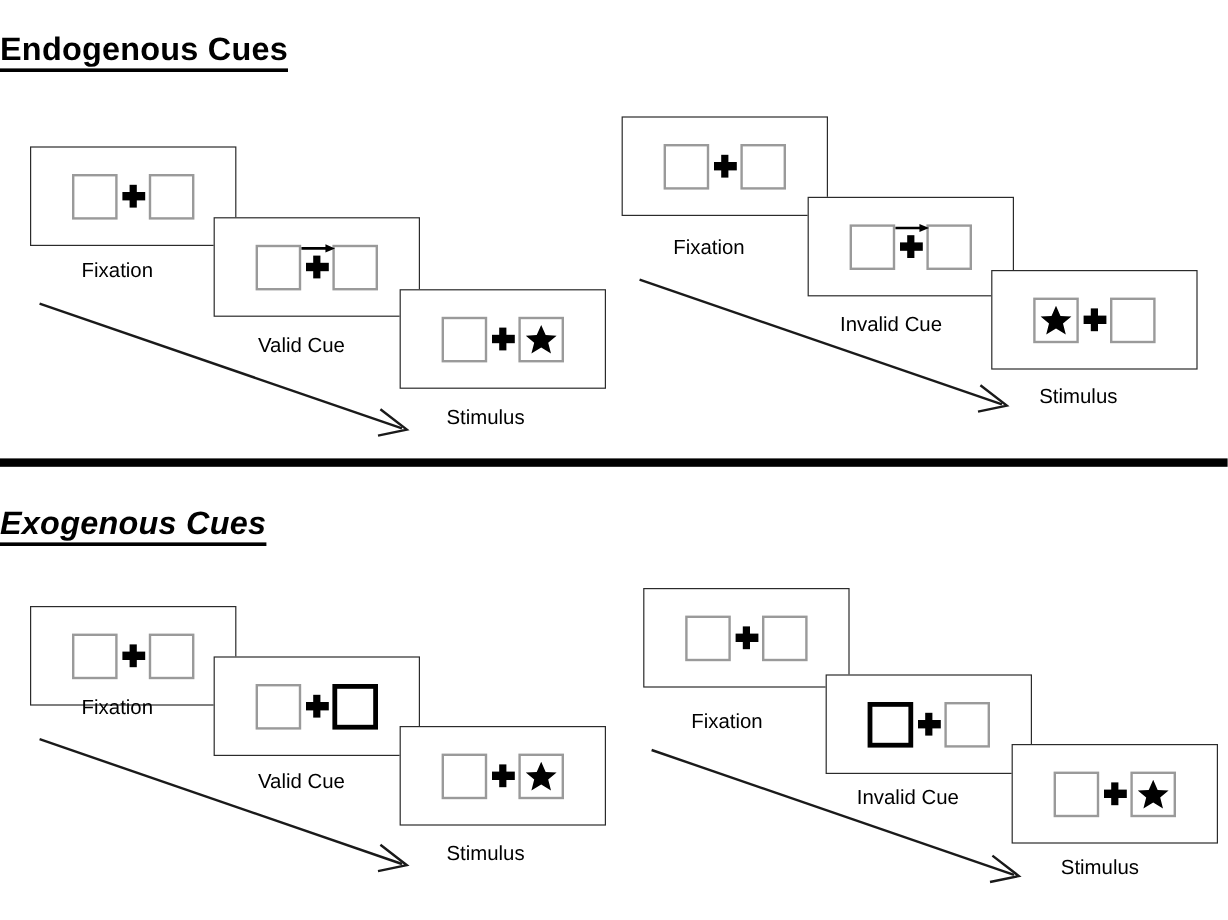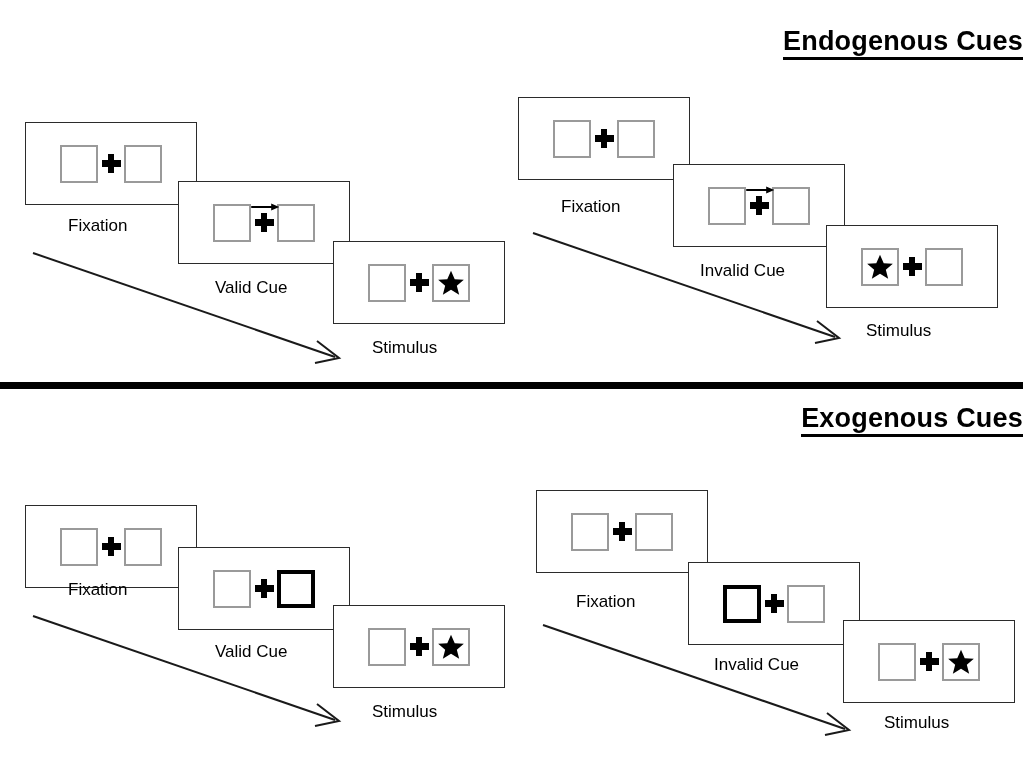--- a/index.html
+++ b/index.html
@@ -14,21 +14,21 @@
     overflow: hidden;
     font-family: "Liberation Sans", sans-serif;
     color: #000000;
   }
 
   
   .section-title {
     position: absolute;
     width: 100%;
     left: 0;
-    text-align: right;
+    text-align: left;
     font-size: 27px;
     font-weight: bold;
     letter-spacing: 0.2px;
   }
   .section-title span {
     border-bottom: 3px solid #000;
     padding-bottom: 1px;
   }
 
   
@@ -223,21 +223,21 @@
     <div class="cross">
         <div class="plus"></div>
       </div>
     <div class="sbox"></div>
   </div>
 </div>
 <div class="caption" style="left:866px; top:321px;">Stimulus</div>
 
 <div class="divider" style="top:382px;"></div>
 
-<div class="section-title" style="top:403px;">
+<div class="section-title" style="top:421px;font-style:italic;">
   <span>Exogenous Cues</span>
 </div>
 
 <svg class="flow-arrow" style="left:25px; top:608px;" width="330" height="125" viewBox="0 0 330 125">
   <line x1="8" y1="8" x2="310" y2="112" stroke="#1a1a1a" stroke-width="2"></line>
   <polyline points="292,96 314,113 290,118" fill="none" stroke="#1a1a1a" stroke-width="2"></polyline>
 </svg>
 
 <div class="panel" style="left:25px; top:505px; width:172px; height:83px;">
   <div class="panel-inner">

